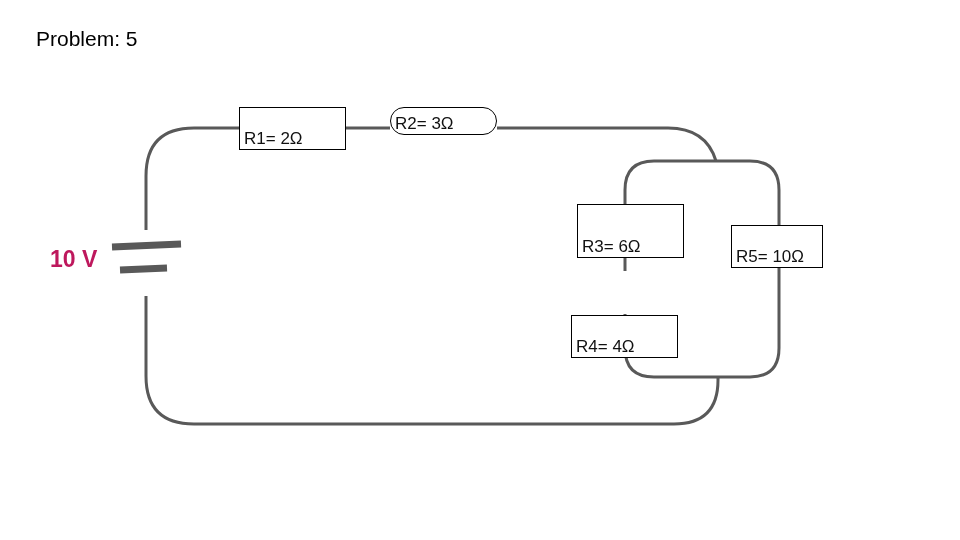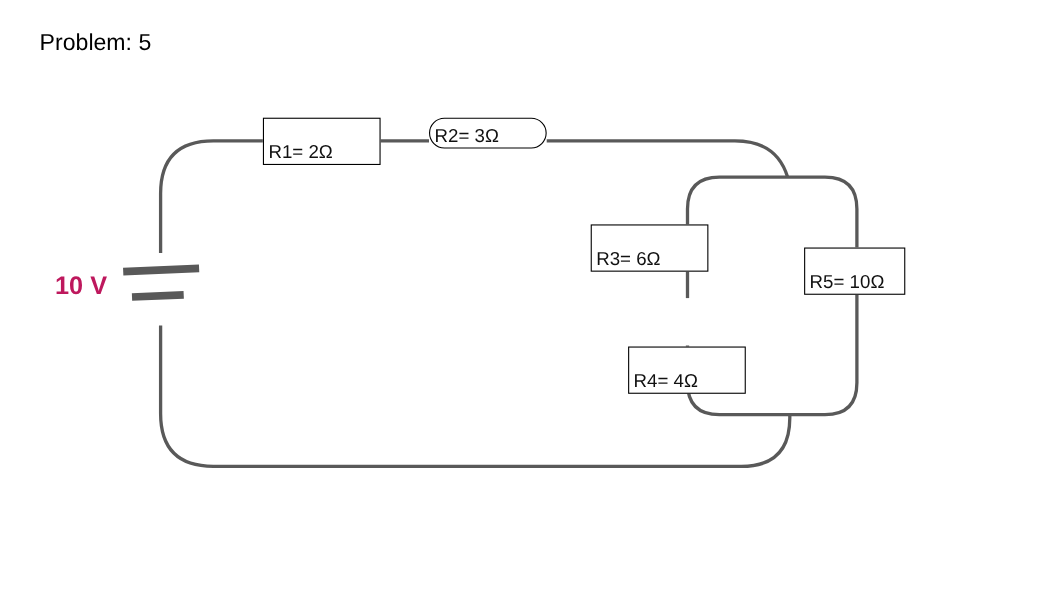--- a/index.html
+++ b/index.html
@@ -7,21 +7,21 @@
     .title { position: absolute; left: 36px; top: 27px; font-size: 21px; color: #000; text-align: right; }
     .voltage { position: absolute; left: 50px; top: 246px; font-size: 23px; font-weight: bold; color: #be185d; }
     svg.wires { position: absolute; left: 0; top: 0; }
     .res {
       position: absolute; background: #fff; border: 1px solid #000;
       box-sizing: border-box; font-size: 17px; color: #111;
       padding-left: 4px; display: flex; align-items: flex-end;
     }
     #r1 { left: 239px; top: 107px; width: 107px; height: 43px; }
     #r2 { left: 390px; top: 107px; width: 107px; height: 28px; border-radius: 21px; }
-    #r3 { left: 537px; top: 204px; width: 107px; height: 43px; }
+    #r3 { left: 577px; top: 204px; width: 107px; height: 54px; }
     #r4 { left: 571px; top: 271px; width: 107px; height: 43px; margin-top: 44px; }
     #r5 { left: 731px; top: 225px; width: 92px; height: 43px; }
   </style>
 </head>
 <body>
 
 <div class="title">Problem: 5</div>
 
 <svg class="wires" width="960" height="540">
   <g fill="none" stroke="#595959" stroke-width="3" stroke-linecap="butt">

